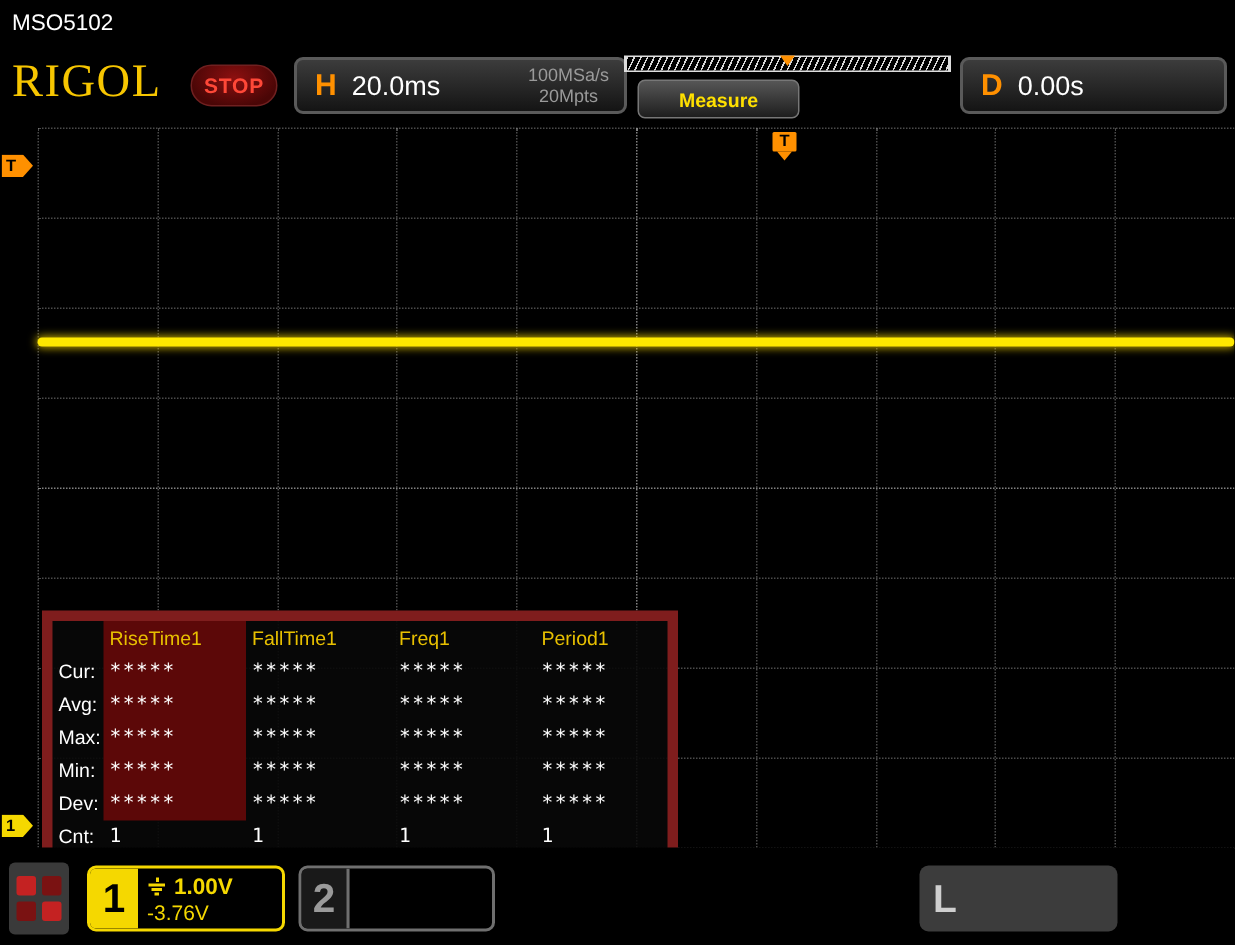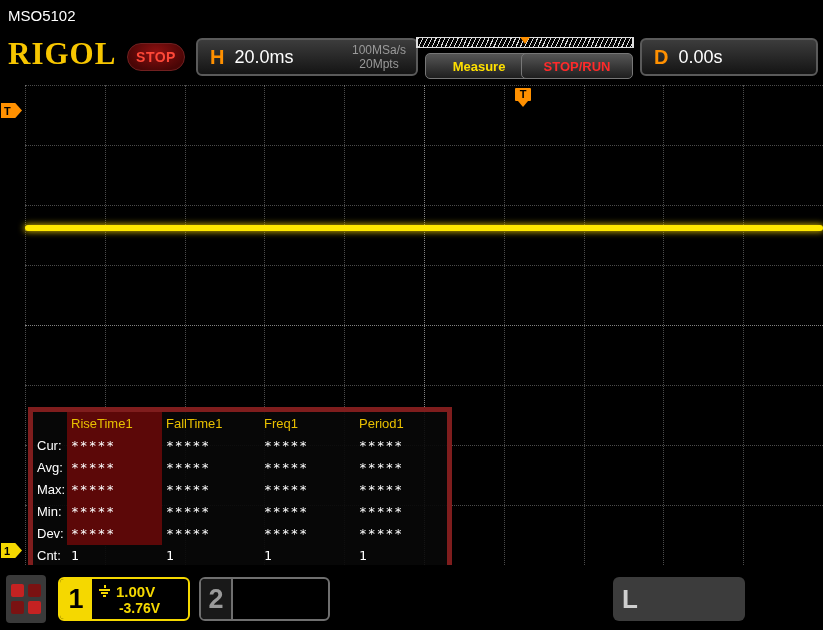--- a/index.html
+++ b/index.html
@@ -8,21 +8,21 @@
   #scope { position:relative; width:823px; height:630px; background:#000; }
 
   
   .statusbar { position:absolute; top:0; left:0; right:0; height:30px;
                display:flex; align-items:center; gap:34px; padding-left:8px;
                color:#fff; font-size:15px; }
 
   
   .toolbar { position:absolute; top:30px; left:0; right:0; height:55px; background:#000; }
   .logo { position:absolute; left:8px; top:6px; font-family:"Liberation Serif", serif;
-          font-weight:bold; font-size:31px; color:#f7c600; letter-spacing:1px; }
+          font-weight:normal; font-size:31px; color:#f7c600; letter-spacing:1px; }
   .stopbadge { position:absolute; left:127px; top:13px; width:58px; height:28px;
                border-radius:14px; background:radial-gradient(ellipse at 50% 30%, #8c1010 0%, #4a0606 75%);
                border:1px solid #702020; color:#ff4838; font-weight:bold; font-size:14px;
                display:flex; align-items:center; justify-content:center; letter-spacing:0.5px; }
   .hdbox { position:absolute; top:8px; height:38px; border-radius:6px;
            border:2px solid #5a5a5a; background:linear-gradient(#3c3c3c,#141414);
            display:flex; align-items:center; }
   .hbox { left:196px; width:222px; }
   .dbox { left:640px; width:178px; }
   .hd-letter { color:#ff9000; font-weight:bold; font-size:20px; padding:0 10px 0 12px; }
@@ -59,21 +59,21 @@
   .ch1-offset { top:458px; background:#f5d800; }
   .trig-pos { position:absolute; left:515px; top:3px; width:16px; text-align:center; }
   .trig-pos .tbox { background:#ff9000; color:#000; font-size:11px; font-weight:bold;
                     height:13px; line-height:13px; border-radius:1px; }
   .trig-pos .tpoint { width:0; height:0; margin:0 auto;
                       border-left:5px solid transparent; border-right:5px solid transparent;
                       border-top:6px solid #ff9000; }
 
   
   .mtable { position:absolute; left:28px; top:322px; width:424px;
-            background:rgba(8,8,8,0.9); border:5px solid #7f1d1d; }
+            background:rgba(8,8,8,0.9); border:7px solid #7f1d1d; }
   .mtable .hl { position:absolute; left:34px; top:0; width:95px; height:133px; background:#5c0808; }
   .mgrid { position:relative; display:grid; grid-template-columns:34px 95px 98px 95px 100px;
            grid-auto-rows:22px; align-items:center; padding-bottom:1px; }
   .mcell { font-size:13px; white-space:nowrap; }
   .mlabel { color:#fff; padding-left:4px; }
   .mhead { color:#e8c000; padding-left:4px; }
   .mval { color:#fff; font-family:"DejaVu Sans Mono", monospace; padding-left:4px; letter-spacing:1px; }
 
   
   .footer { position:absolute; top:565px; left:0; right:0; height:65px; background:#000; }
@@ -88,21 +88,21 @@
              display:flex; overflow:hidden; background:#000; }
   .ch1 { left:58px; width:132px; border:2px solid #f5d800; }
   .ch2 { left:199px; width:131px; border:2px solid #6f6f6f; }
   .chnum { width:32px; display:flex; align-items:center; justify-content:center;
            font-weight:bold; font-size:27px; flex:none; }
   .ch1 .chnum { background:#f5d800; color:#000; }
   .ch2 .chnum { background:#191919; color:#9a9a9a; border-right:2px solid #6f6f6f; }
   .chvals { flex:1; display:flex; flex-direction:column; justify-content:center;
             padding:1px 7px 1px 6px; }
   .chscale { display:flex; align-items:center; gap:5px; font-size:15px; font-weight:bold; }
-  .choffset { font-size:14px; font-weight:bold; text-align:center; }
+  .choffset { font-size:14px; font-weight:normal; text-align:left; }
   .ch1 .chscale, .ch1 .choffset { color:#f5d800; }
   .ch2 .chscale, .ch2 .choffset { color:#9a9a9a; }
   .gnd-icon { display:inline-flex; flex-direction:column; align-items:center; gap:1px; width:13px; }
   .gnd-icon i { display:block; background:currentColor; }
   .gnd-icon .gv { width:2px; height:3px; }
   .gnd-icon .g1 { width:11px; height:2px; }
   .gnd-icon .g2 { width:7px; height:2px; }
   .gnd-icon .g3 { width:3px; height:2px; }
   .lbadge { position:absolute; left:613px; top:12px; width:132px; height:44px;
             background:#3c3c3c; border-radius:6px; display:flex; align-items:center; }
@@ -129,21 +129,20 @@
         <span>100MSa/s</span><br>
         <span>20Mpts</span>
       </span>
     </div>
 
     <div class="membar">
       <div class="membar-tri"></div>
     </div>
 
     <div class="softbtn measurebtn">Measure</div>
-    <div class="softbtn stoprunbtn">STOP/RUN</div>
 
     <div class="hdbox dbox">
       <span class="hd-letter">D</span>
       <span class="hd-value">0.00s</span>
     </div>
   </div>
 
   <div class="screen">
     <div class="graticule">
         <div class="vline" style="left: 0px;"></div>

